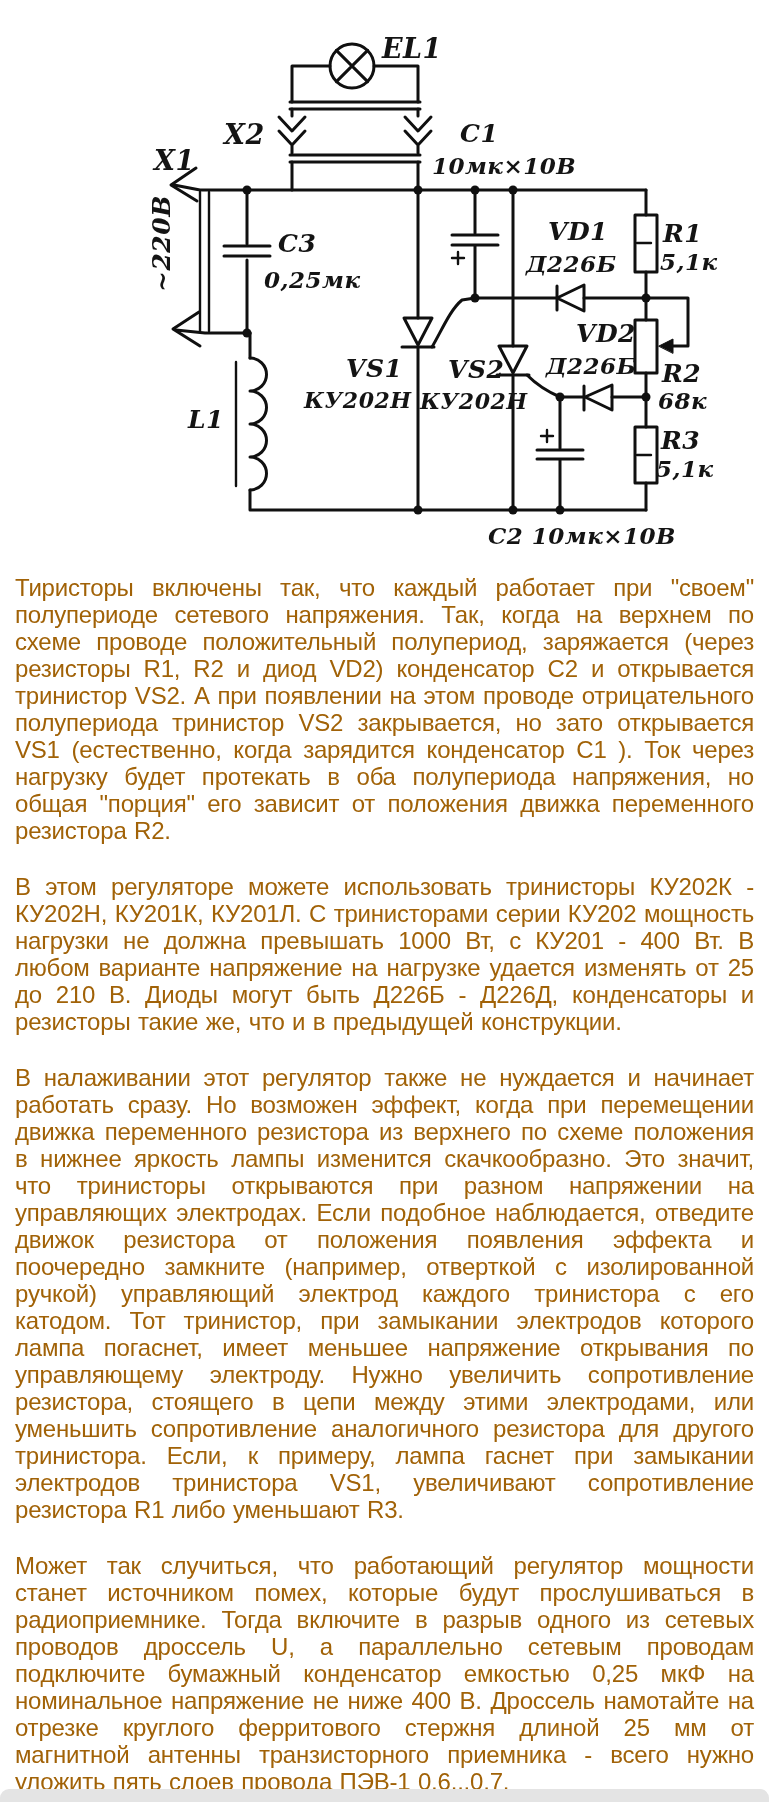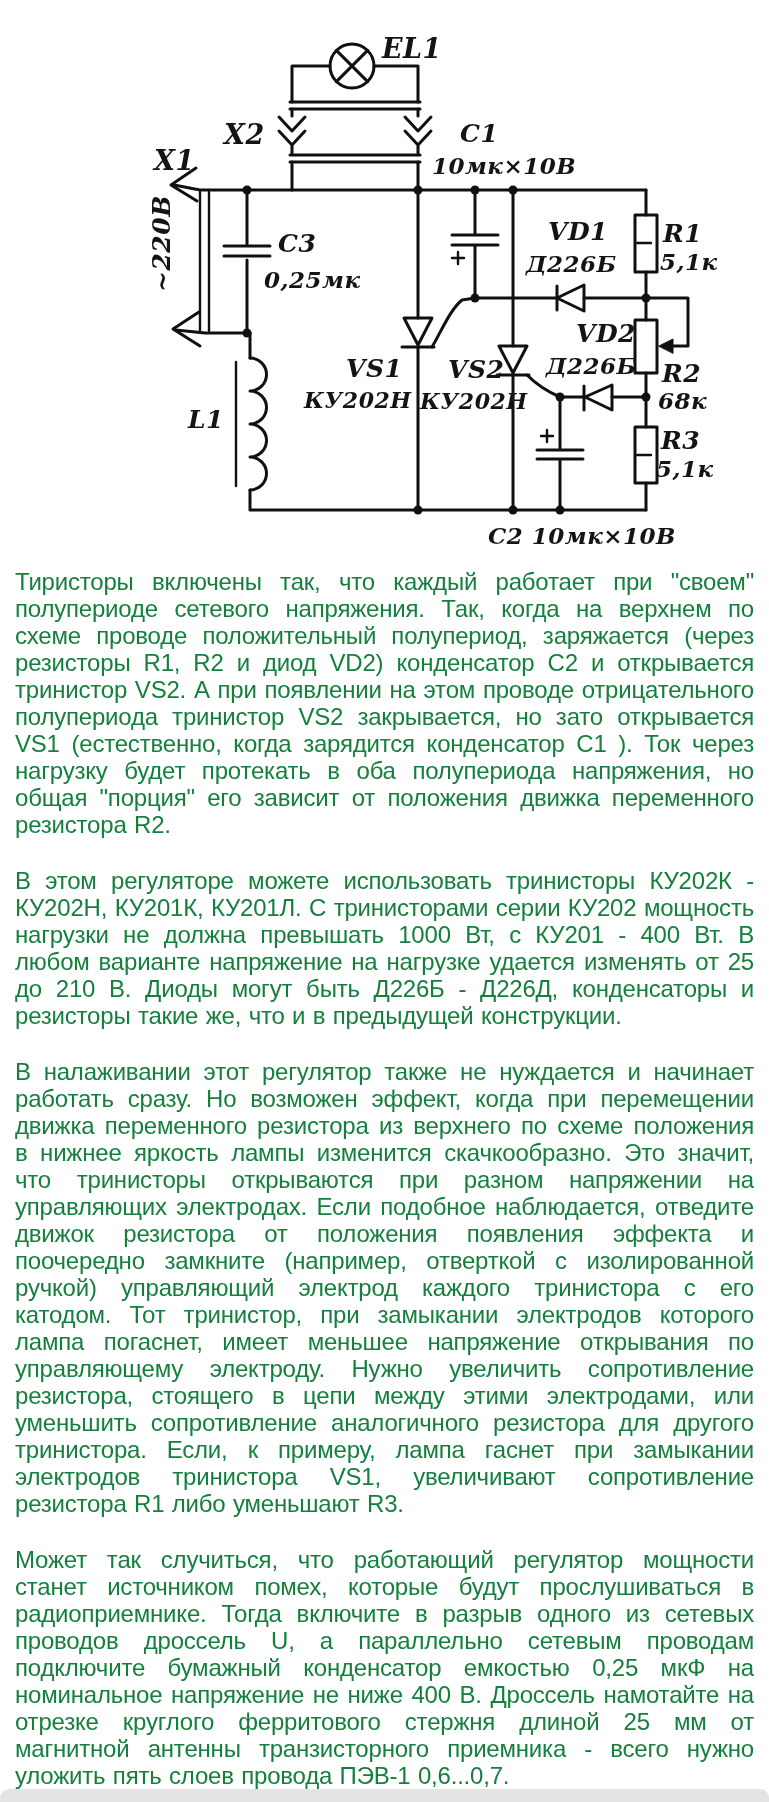--- a/index.html
+++ b/index.html
@@ -1,28 +1,28 @@
 <!DOCTYPE html>
 <html><head>
 <meta charset="utf-8">
 <style>
   html,body{margin:0;padding:0;background:#ffffff;}
   .page{position:relative;width:769px;height:1802px;background:#ffffff;overflow:hidden;
-        font-family:"Liberation Sans","DejaVu Sans",sans-serif;color:#15803d;}
+        font-family:"Liberation Sans","DejaVu Sans",sans-serif;color:#a16207;}
   .schematic{margin:0;padding:0;width:769px;height:556px;}
   .sch line,.sch path,.sch circle,.sch rect,.sch polyline{
       stroke:#101010;stroke-width:3;fill:none;stroke-linecap:round;stroke-linejoin:round;}
   .sch .thin{stroke-width:2.4;}
   .sch .dot{fill:#101010;stroke:none;}
   .sch .filled{fill:#101010;stroke:#101010;stroke-width:1;}
   .sch text{stroke:none;fill:#141414;font-family:"DejaVu Serif","Liberation Serif",serif;
       font-style:italic;font-weight:700;letter-spacing:0.5px;}
   .fs-big{font-size:27px;} .fs-name{font-size:25px;} .fs-val{font-size:23px;} .fs-small{font-size:22px;}
   .article{padding:4px 15px 0 15px;}
-  .article p{margin:8px 0 29px 0;font-size:24px;line-height:27px;text-align:justify;
+  .article p{margin:14px 0 29px 0;font-size:24px;line-height:27px;text-align:justify;
       letter-spacing:-0.2px;word-spacing:1px;}
   .bottom-bar{position:absolute;left:0;right:0;bottom:0;height:13px;background:#e4e4e4;
       border-radius:9px 9px 0 0;}
 </style>
 </head>
 <body>
 
 <div class="page">
 
   <figure class="schematic">

